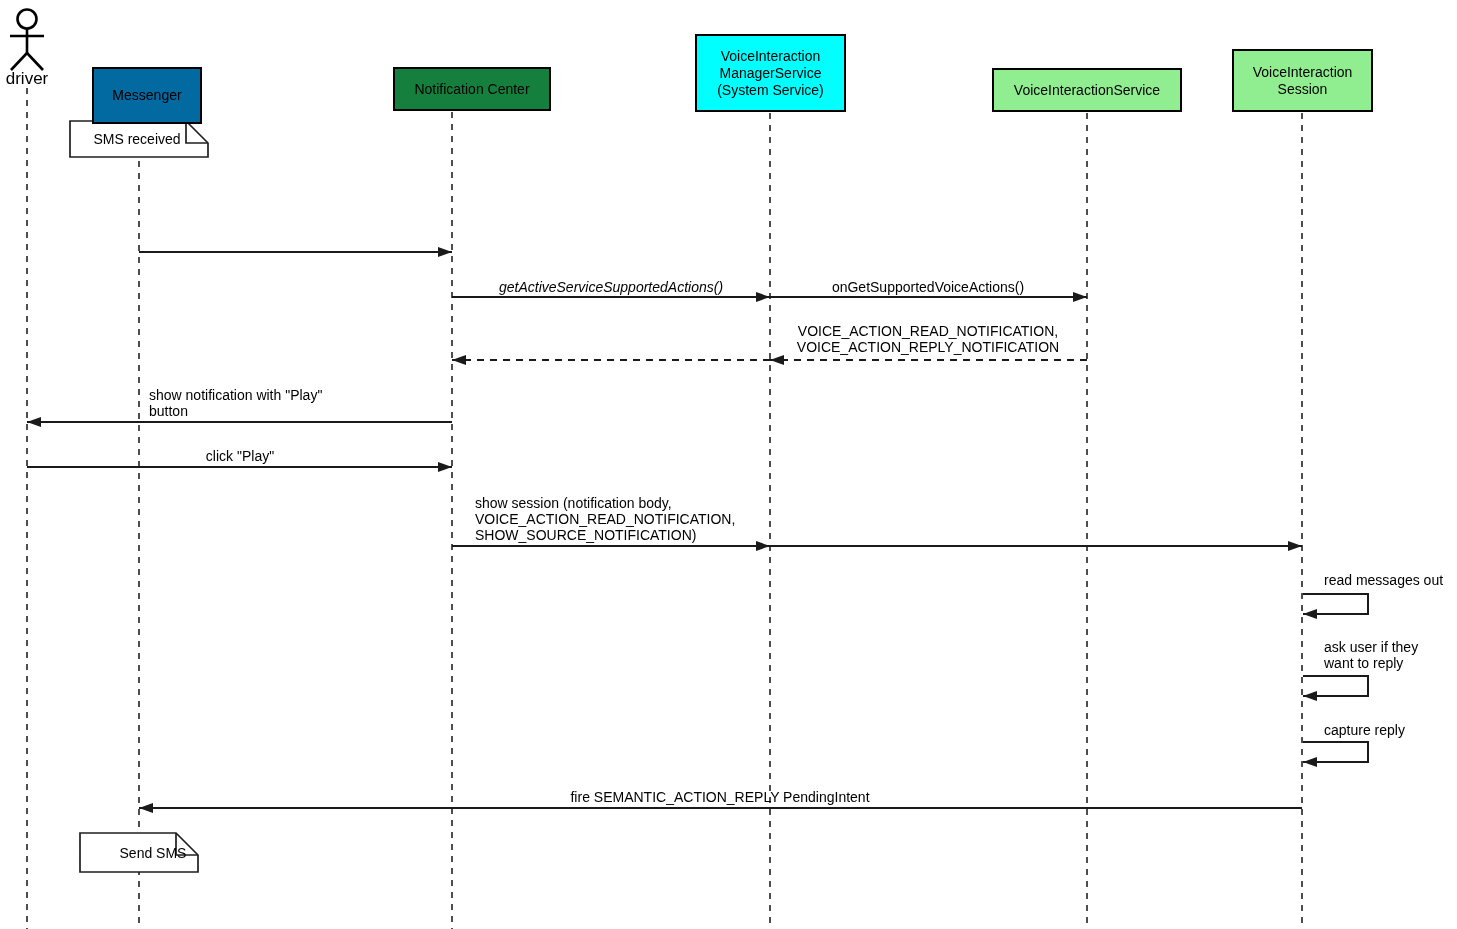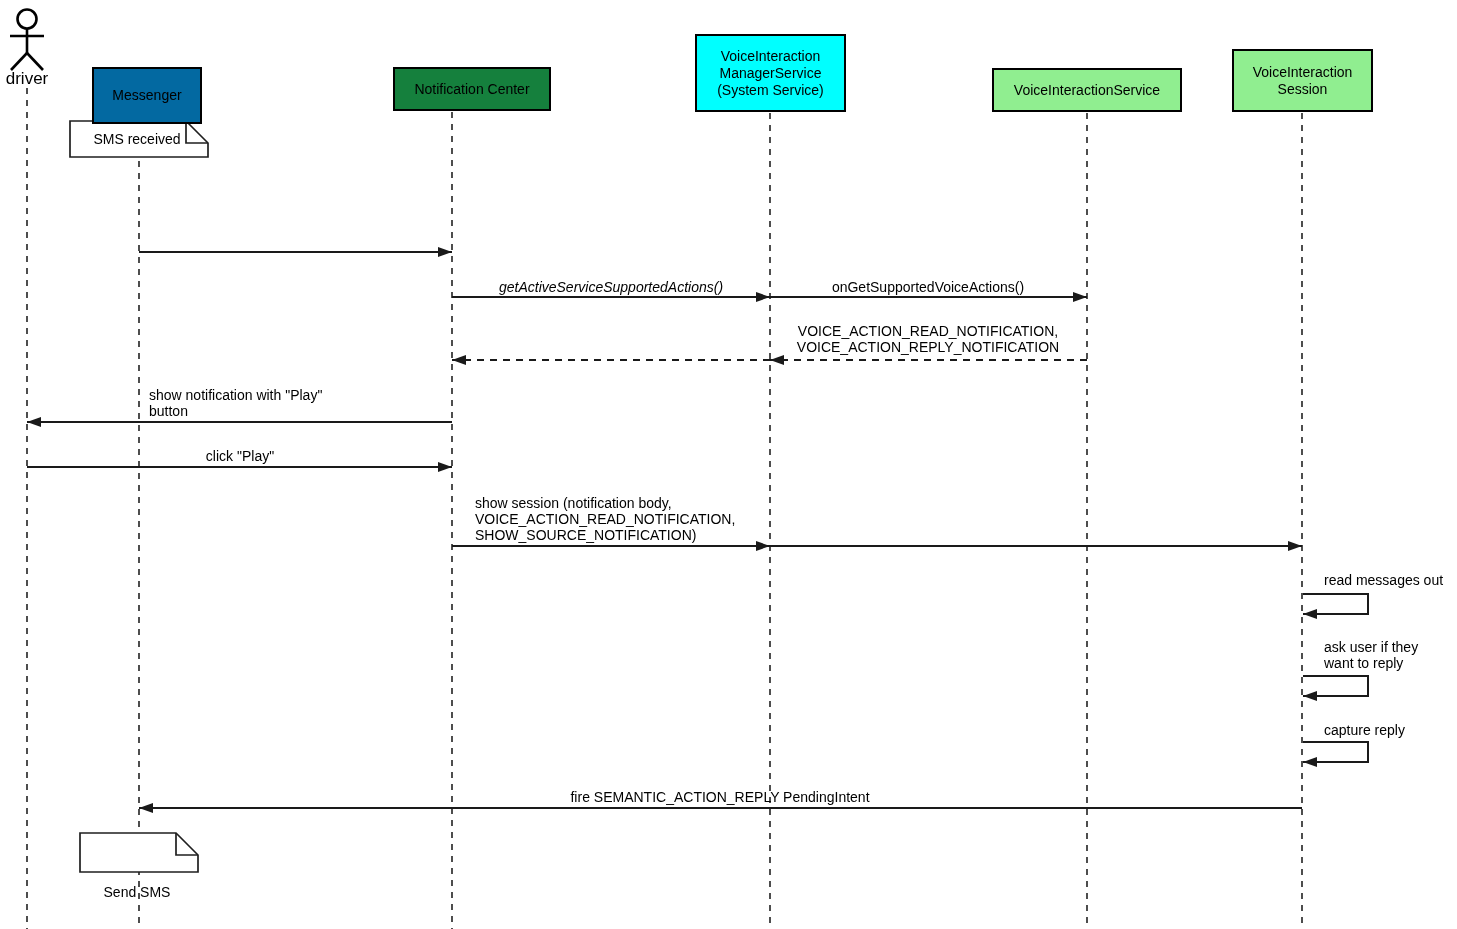--- a/index.html
+++ b/index.html
@@ -86,21 +86,21 @@
   <div class="participant" style="left: 92px; top: 44px; width: 110px; height: 57px; background: #0369a1;">Messenger</div>
   <div class="participant" style="left: 393px; top: 44px; width: 158px; height: 44px; background: #15803d;">Notification Center</div>
   <div class="participant" style="left: 695px; top: 11px; width: 151px; height: 78px; background: rgb(0, 255, 255);">VoiceInteraction
 ManagerService
 (System Service)</div>
   <div class="participant" style="left: 992px; top: 45px; width: 190px; height: 44px; background: rgb(144, 238, 144);">VoiceInteractionService</div>
   <div class="participant" style="left: 1232px; top: 26px; width: 141px; height: 63px; background: rgb(144, 238, 144);">VoiceInteraction
 Session</div>
 
   <div class="note-label" style="left:70px; top:121px; width:134px; height:36px;">SMS received</div>
-  <div class="note-label" style="left:80px; top:833px; width:114px; height:39px;margin-top:39px;">Send SMS</div>
+  <div class="note-label" style="left:96px; top:833px; width:114px; height:39px;">Send SMS</div>
 
   <div class="msg-label center" style="left:611px; top:279px;font-style:italic;">getActiveServiceSupportedActions()</div>
   <div class="msg-label center" style="left:928px; top:279px;">onGetSupportedVoiceActions()</div>
   <div class="msg-label center" style="left:928px; top:323px;">VOICE_ACTION_READ_NOTIFICATION,
 VOICE_ACTION_REPLY_NOTIFICATION</div>
   <div class="msg-label" style="left:149px; top:387px;">show notification with "Play"
 button</div>
   <div class="msg-label center" style="left:240px; top:448px;">click "Play"</div>
   <div class="msg-label" style="left:475px; top:495px;">show session (notification body,
 VOICE_ACTION_READ_NOTIFICATION,

